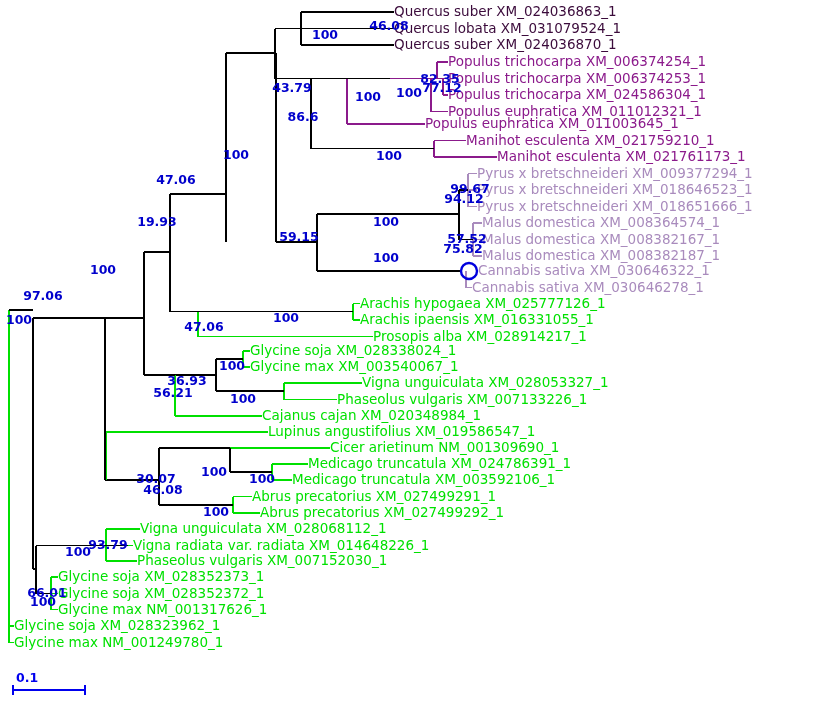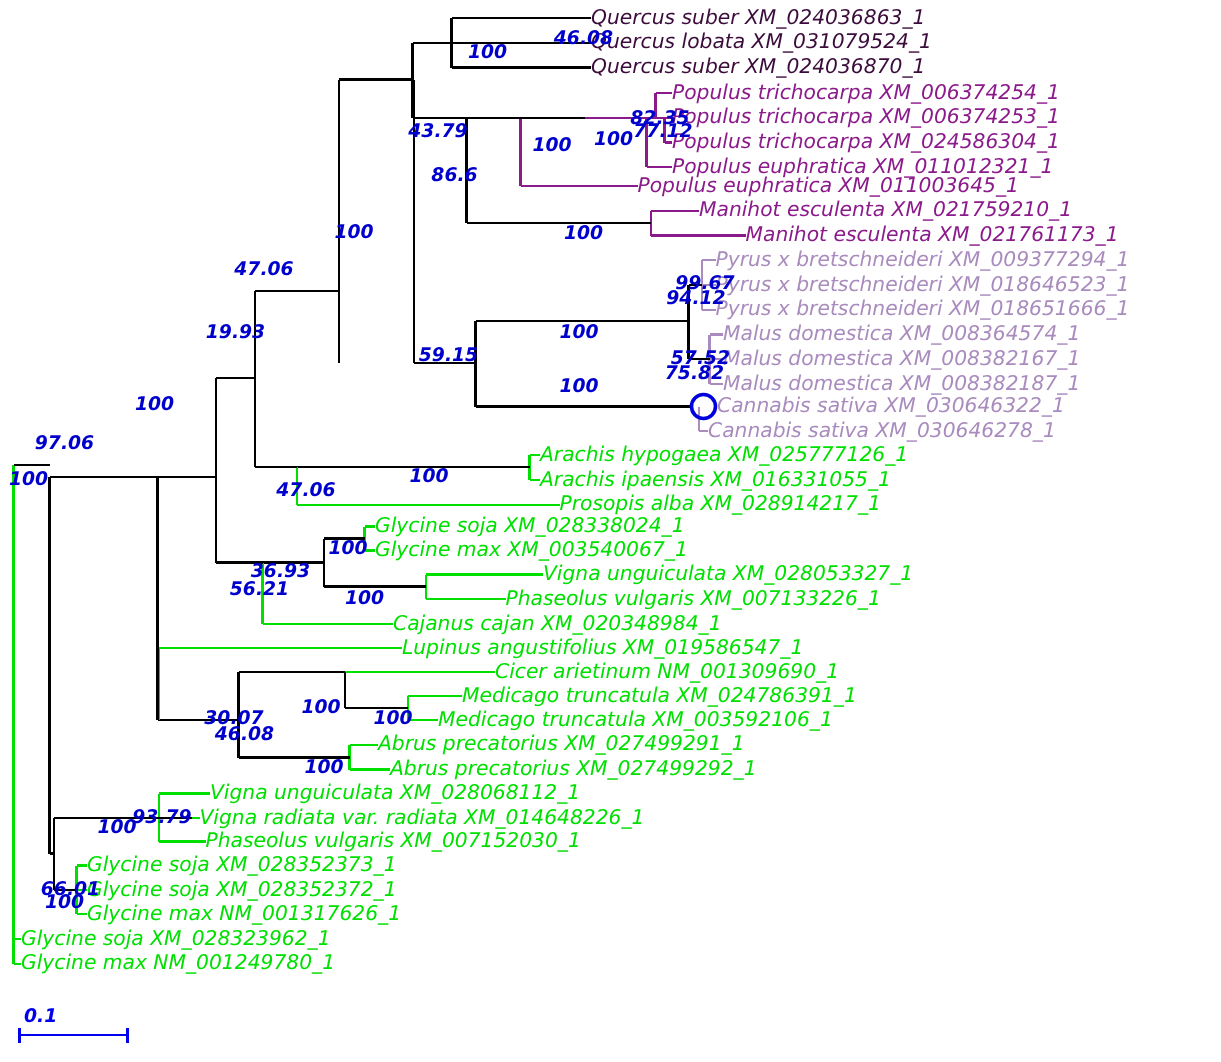--- a/index.html
+++ b/index.html
@@ -11,21 +11,20 @@
     width: 814px;
     height: 708px;
     overflow: hidden;
     font-family: "DejaVu Sans", sans-serif;
   }
   #tree-root {
     position: relative;
     width: 814px;
     height: 708px;
     background: #ffffff;
-    font-style: italic;
   }
   svg#tree-canvas {
     position: absolute;
     left: 0;
     top: 0;
     width: 814px;
     height: 708px;
     display: block;
   }
   .leaf-label {

